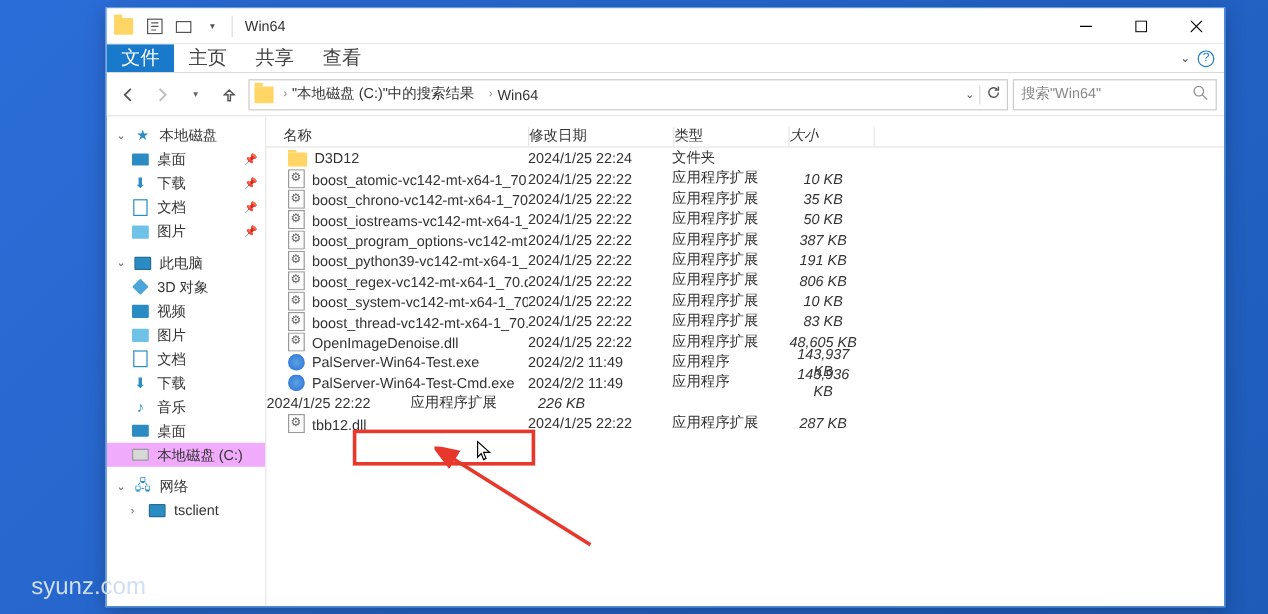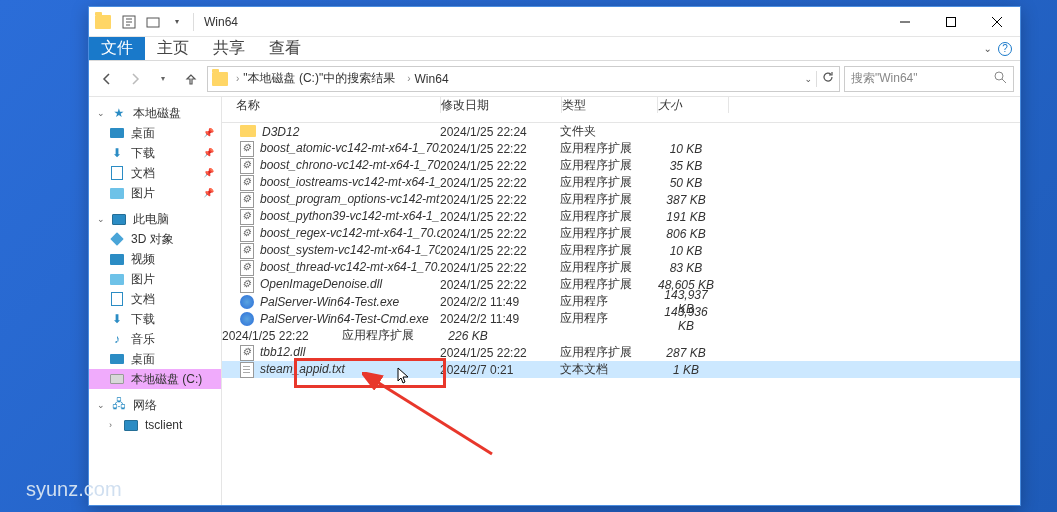--- a/index.html
+++ b/index.html
@@ -42,28 +42,28 @@
 .ic-dl{color:#2b8cc4;}
 .ic-doc{width:12px;height:14px;background:#fff;border:1px solid #2b8cc4;}
 .ic-pic{width:14px;height:11px;background:#6ec2e8;border-radius:1px;}
 .ic-pc{width:14px;height:11px;background:#2b8cc4;border:1px solid #246e96;border-radius:1px;}
 .ic-3d{width:12px;height:12px;background:#4aa5d8;border-radius:1px;transform:rotate(45deg) scale(0.8);}
 .ic-vid{width:14px;height:11px;background:#2b8cc4;border-radius:1px;}
 .ic-mus{color:#2b8cc4;}
 .ic-disk{width:14px;height:10px;background:#d8d8d8;border:1px solid #999;border-radius:1px;}
 .ic-net{color:#2b8cc4;}
 .filepane { flex: 1; overflow: auto; position:relative;}
-.file-header { display: flex; height: 26px; align-items: flex-start; border-bottom: 1px solid #e5e5e5; color: #333; position:sticky; top:0; background:#fff;}
+.file-header { display: flex; height: 26px; align-items: flex-end; border-bottom: 1px solid #e5e5e5; color: #333; position:sticky; top:0; background:#fff;}
 .col-name { width: 218px; padding-left: 14px; }
 .col-date { width: 120px; }
 .col-type { width: 95px; }
 .col-size { width: 70px; text-align:left;font-style:italic; }
 .col-sep{width:1px;height:16px;background:#e5e5e5;}
 .file-row { display: flex; height: 17px; align-items: center; color: #333; }
-.file-row .col-name { display: flex; align-items: flex-start; gap: 6px; padding-left: 18px; white-space:nowrap; overflow:hidden;font-style:italic;}
+.file-row .col-name { display: flex; align-items: flex-end; gap: 6px; padding-left: 18px; white-space:nowrap; overflow:hidden;}
 .file-row.selected { background: #cce8ff; }
 .file-row .col-size { text-align: center; padding-right: 8px; }
 .fi { width: 16px; height: 16px; display: flex; align-items: center; justify-content: center; flex-shrink:0;}
 .fi.folder { background: #ffd666; width:16px; height:12px; border-radius:1px; position:relative;}
 .fi.folder::before{content:"";position:absolute;top:-3px;left:0;width:7px;height:3px;background:#ffd666;border-radius:1px 1px 0 0;}
 .fi.gear{ width:14px;height:16px;background:#fff;border:1px solid #999;position:relative;}
 .fi.gear::after{content:"⚙";position:absolute;left:1px;top:0;font-size:10px;color:#666;}
 .fi.exe { width:14px;height:14px;background:radial-gradient(circle,#5aa3e0,#2b6dd8);border-radius:50%;}
 .fi.txt { width:14px;height:16px;background:#fff;border:1px solid #999;position:relative;}
 .fi.txt::after{content:"";position:absolute;left:2px;top:3px;width:7px;height:1px;background:#aaa;box-shadow:0 3px 0 #aaa,0 6px 0 #aaa;}
@@ -399,29 +399,20 @@
           </div>
           <div class="file-row">
             <div class="col-name">
               <span class="fi gear"></span>
               <span>tbb12.dll</span>
             </div>
             <div class="col-date">2024/1/25 22:22</div>
             <div class="col-type">应用程序扩展</div>
             <div class="col-size">287 KB</div>
           </div>
-          <div class="file-row selected">
-            <div class="col-name">
-              <span class="fi txt"></span>
-              <span>steam_appid.txt</span>
-            </div>
-            <div class="col-date">2024/2/7 0:21</div>
-            <div class="col-type">文本文档</div>
-            <div class="col-size">1 KB</div>
-          </div>
         </div>
     </div>
   </div>
 </div>
 
 <div class="highlight-box" style="left:294px; top:358px; width:152px; height:30px;"></div>
 <svg class="arrow-svg" style="left:362px; top:372px; width:140px; height:90px;">
   <defs>
       <marker id="ah" markerWidth="10" markerHeight="10" refX="2" refY="3" orient="auto">
         <path d="M0,0 L0,6 L8,3 z" fill="#e8372b"></path>

